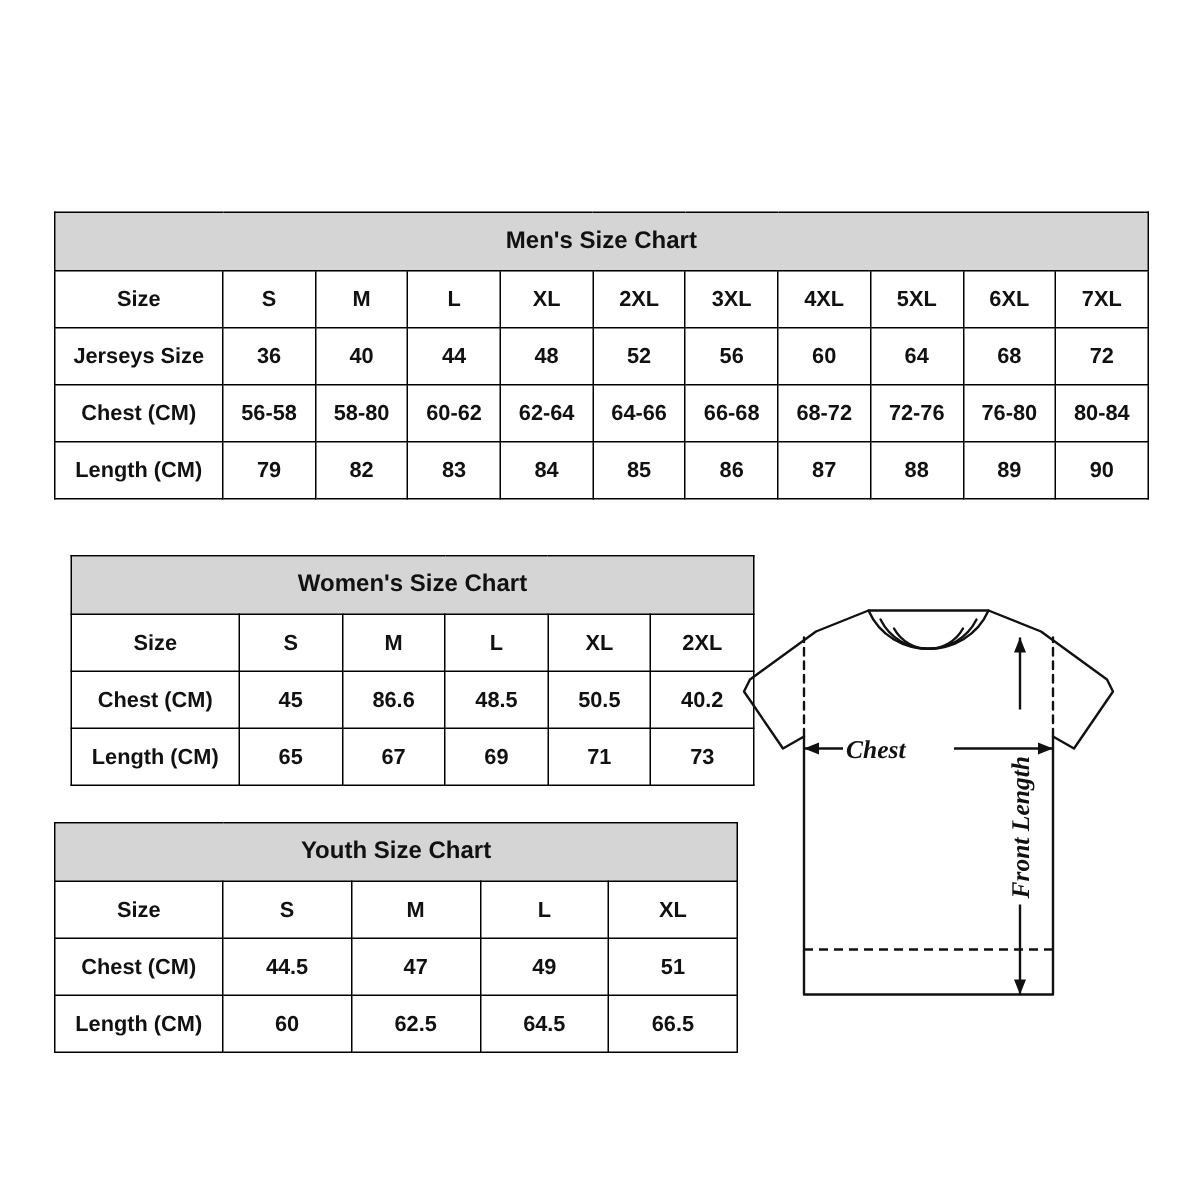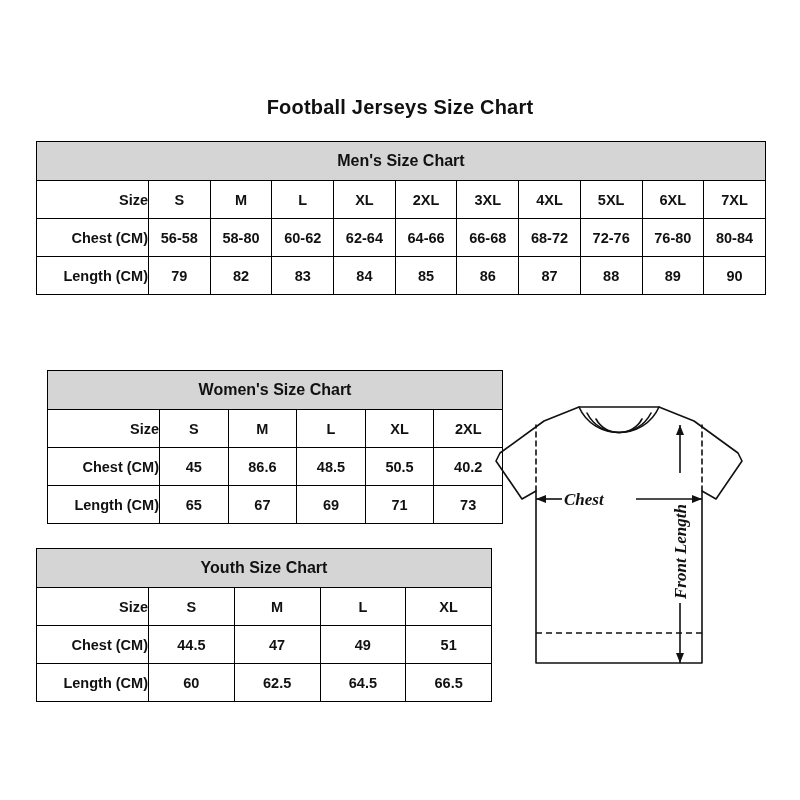--- a/index.html
+++ b/index.html
@@ -50,21 +50,20 @@
   table.sizetable thead td.caption {
     background: #d5d5d5;
     font-size: 16px;
     font-weight: bold;
     height: 38px;
     text-align: center;
   }
   table.sizetable tbody tr { height: 38px; }
   table.sizetable td.rowlabel {
     background: #ffffff;
-    text-align: right;
   }
 
   
   #mens-table-wrap {
     position: absolute;
     left: 36px;
     top: 141px;
   }
   #mens-table { width: 728px; }
   #mens-table col.label { width: 112px; }
@@ -109,21 +108,20 @@
     font-weight: bold;
     font-size: 17px;
     fill: #111111;
   }
 </style>
 </head>
 <body>
 
 <div class="page">
 
-  <div class="title">Football Jerseys Size Chart</div>
 
   <div id="mens-table-wrap">
     <table id="mens-table" class="sizetable">
       <colgroup>
         <col class="label">
         <col class="data">
           <col class="data">
           <col class="data">
           <col class="data">
           <col class="data">
@@ -146,20 +144,33 @@
           <td>L</td>
           <td>XL</td>
           <td>2XL</td>
           <td>3XL</td>
           <td>4XL</td>
           <td>5XL</td>
           <td>6XL</td>
           <td>7XL</td>
         </tr>
         <tr>
+          <td class="rowlabel">Jerseys Size</td>
+          <td>36</td>
+          <td>40</td>
+          <td>44</td>
+          <td>48</td>
+          <td>52</td>
+          <td>56</td>
+          <td>60</td>
+          <td>64</td>
+          <td>68</td>
+          <td>72</td>
+        </tr>
+        <tr>
           <td class="rowlabel">Chest (CM)</td>
           <td>56-58</td>
           <td>58-80</td>
           <td>60-62</td>
           <td>62-64</td>
           <td>64-66</td>
           <td>66-68</td>
           <td>68-72</td>
           <td>72-76</td>
           <td>76-80</td>

